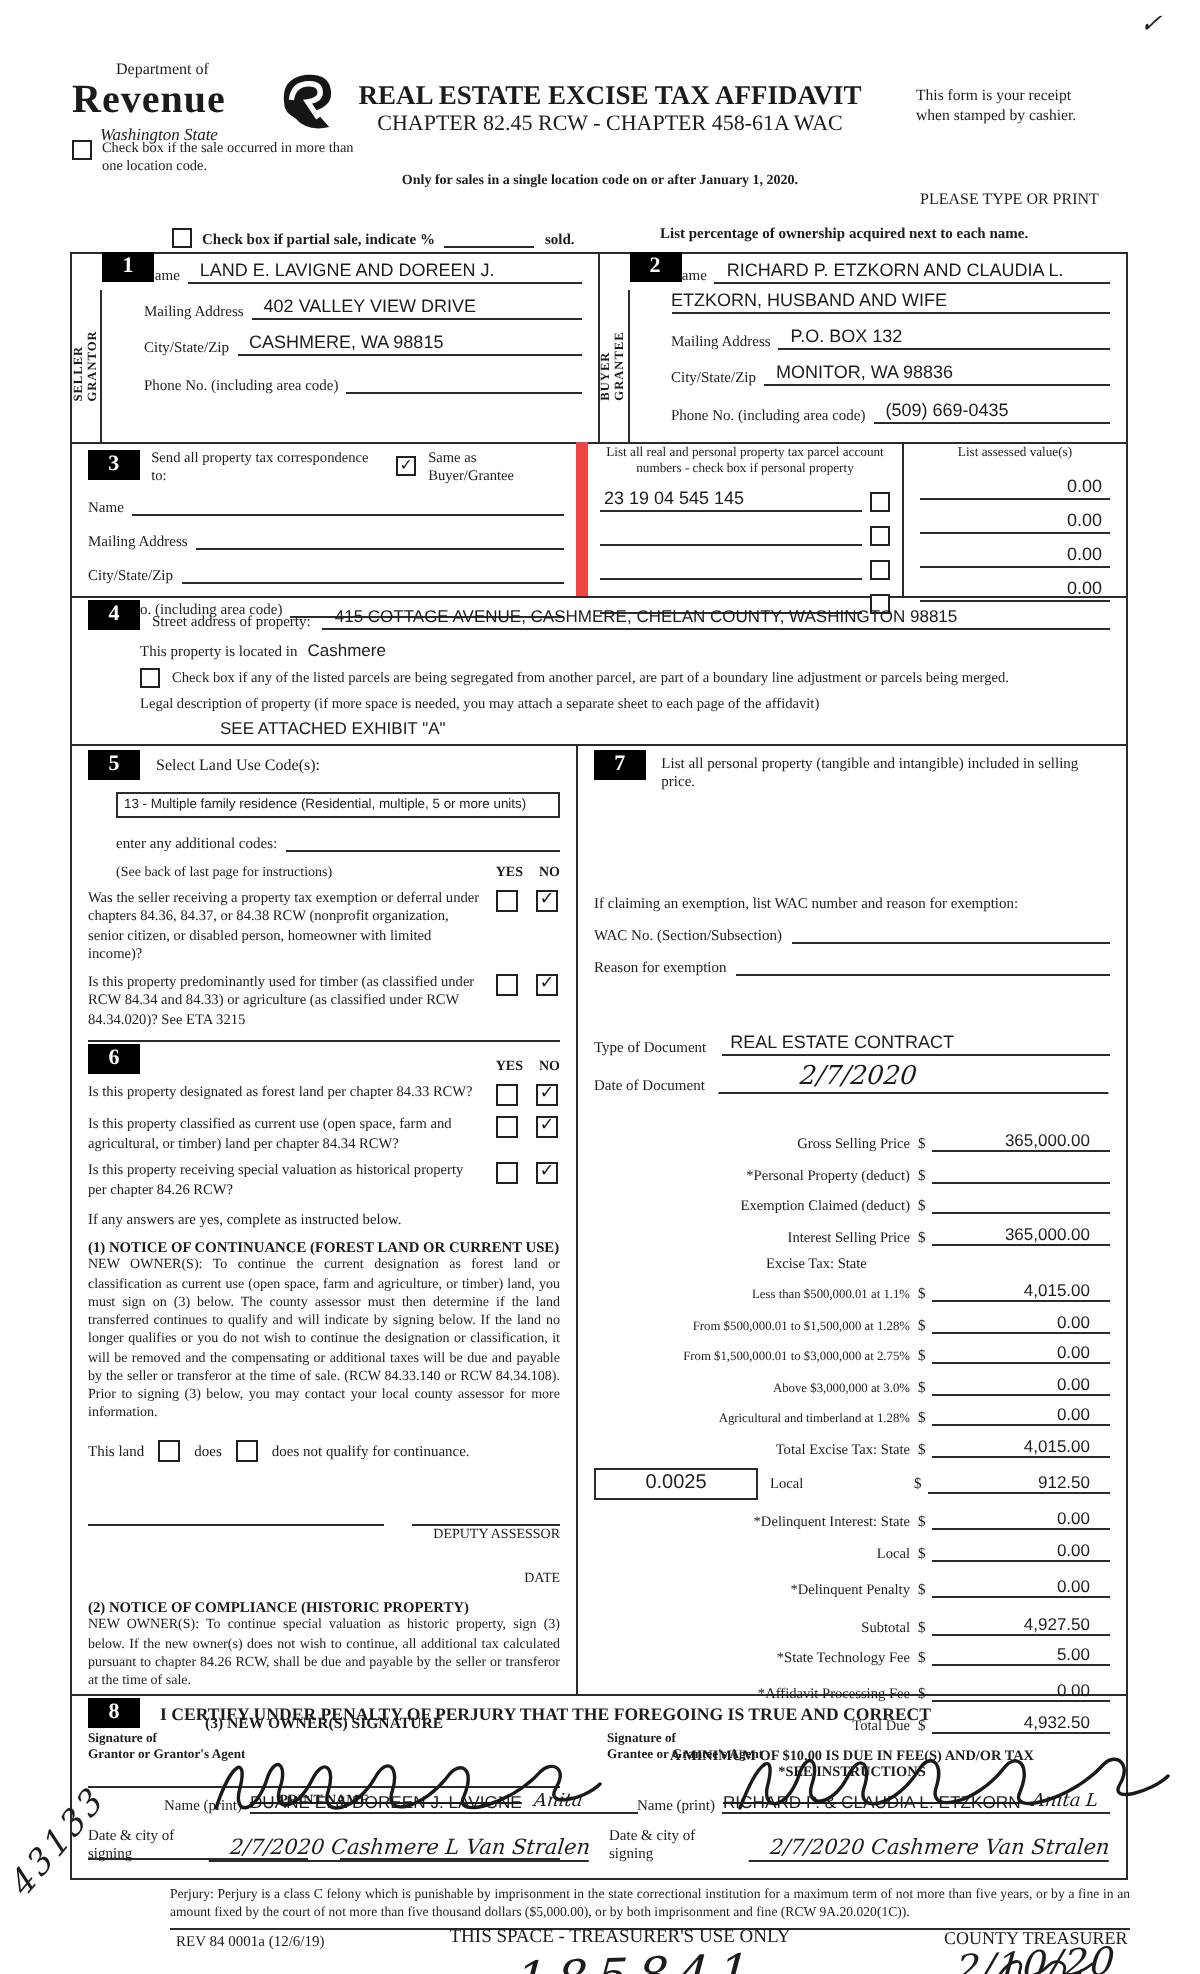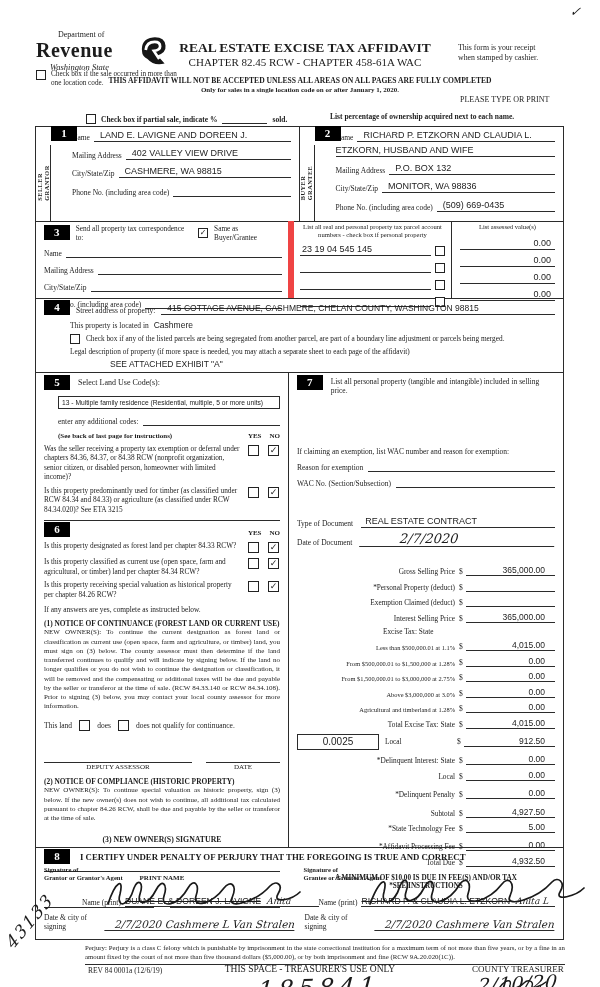--- a/index.html
+++ b/index.html
@@ -86,21 +86,20 @@
         <path d="M13 20 Q14 11 23 11 Q29 11 29 16 Q29 20 22 21 L28 30" stroke="#fff" stroke-width="3" fill="none"></path>
       </svg>
     </div>
     <div class="wast">Washington State</div>
   </div>
 
   <div class="abs ctr" style="left:150px;top:40px;width:310px;">
     <div class="t1">REAL ESTATE EXCISE TAX AFFIDAVIT</div>
     <div class="t2">CHAPTER 82.45 RCW - CHAPTER 458-61A WAC</div>
   </div>
-  <div class="abs ctr t3" style="left:60px;top:76px;width:480px;">THIS AFFIDAVIT WILL NOT BE ACCEPTED UNLESS ALL AREAS ON ALL PAGES ARE FULLY COMPLETED</div>
   <div class="abs ctr t4" style="left:100px;top:86px;width:400px;">Only for sales in a single location code on or after January 1, 2020.</div>
 
   <div class="abs" style="left:458px;top:43px;width:96px;font-size:7.8px;line-height:1.3;">This form is your receipt when stamped by cashier.</div>
   <div class="abs" style="left:460px;top:95px;width:110px;font-size:8px;">PLEASE TYPE OR PRINT</div>
 
   <div class="abs rt" style="left:36px;top:70px;width:150px;gap:5px;">
     <span class="cbx sm"></span>
     <span style="font-size:7.2px;line-height:1.3;">Check box if the sale occurred in more than one location code.</span>
   </div>
 
@@ -239,21 +238,21 @@
       <div class="r" style="gap:8px;align-items:center;">
         <span class="numbox">5</span>
         <span style="font-size:8px;">Select Land Use Code(s):</span>
       </div>
       <div class="typed" style="border:1px solid #2b2b2b;margin:6px 0 0 14px;font-size:6.7px;padding:2px 3px;">13 - Multiple family residence (Residential, multiple, 5 or more units)</div>
       <div class="r" style="margin:5px 0 0 14px;gap:4px;">
         <span style="font-size:7.5px;">enter any additional codes:</span>
         <span class="fill"></span>
       </div>
       <div class="r" style="margin:6px 0 0 14px;">
-        <span style="font-size:7px;flex:1;font-weight:bold;">(See back of last page for instructions)</span>
+        <span style="font-size:7px;flex:1;">(See back of last page for instructions)</span>
         <span class="b" style="font-size:7px;margin-right:2px;">YES</span>
         <span class="b" style="font-size:7px;margin-left:6px;">NO</span>
       </div>
       <div class="qrow">
         <span class="qtext">Was the seller receiving a property tax exemption or deferral under chapters 84.36, 84.37, or 84.38 RCW (nonprofit organization, senior citizen, or disabled person, homeowner with limited income)?</span>
         <span class="yn">
             <span class="cbx"></span>
             <span class="cbx">✓</span>
           </span>
       </div>
@@ -300,21 +299,21 @@
           <span style="font-size:7.5px;">This land</span>
           <span class="cbx"></span>
           <span style="font-size:7.5px;">does</span>
           <span class="cbx"></span>
           <span style="font-size:7.5px;">does not qualify for continuance.</span>
         </div>
         <div class="r" style="margin-top:20px;gap:14px;">
           <span class="fill" style="flex:2;"></span>
           <span class="fill" style="flex:1;"></span>
         </div>
-        <div class="r" style="gap:14px;">
+        <div class="r" style="gap:14px;flex-direction:column;">
           <span style="flex:2;text-align:center;font-size:7px;">DEPUTY ASSESSOR</span>
           <span style="flex:1;text-align:center;font-size:7px;">DATE</span>
         </div>
         <div class="ptitle" style="margin-top:6px;">(2) NOTICE OF COMPLIANCE (HISTORIC PROPERTY)</div>
         <div class="para">NEW OWNER(S): To continue special valuation as historic property, sign (3) below. If the new owner(s) does not wish to continue, all additional tax calculated pursuant to chapter 84.26 RCW, shall be due and payable by the seller or transferor at the time of sale.</div>
         <div class="b ctr" style="font-size:7.8px;margin-top:12px;">(3) NEW OWNER(S) SIGNATURE</div>
         <div class="fill" style="margin-top:16px;"></div>
         <div class="ctr b" style="font-size:7px;margin-top:2px;">PRINT NAME</div>
         <div class="r" style="margin-top:14px;gap:16px;">
           <span class="fill"></span>
@@ -324,25 +323,25 @@
     </div>
 
     <div style="flex:1;box-sizing:border-box;border-left:1px solid #2b2b2b;padding:3px 8px 0 8px;">
       <div class="rt" style="gap:8px;">
         <span class="numbox">7</span>
         <span style="font-size:7.5px;padding-top:2px;">List all personal property (tangible and intangible) included in selling price.</span>
       </div>
       <div style="height:52px;"></div>
       <div style="font-size:7.5px;">If claiming an exemption, list WAC number and reason for exemption:</div>
       <div class="r" style="margin-top:4px;gap:5px;">
+        <span style="font-size:7.5px;">WAC No. (Section/Subsection)</span>
+        <span class="fill"></span>
+      </div>
+      <div class="r" style="margin-top:4px;gap:5px;">
         <span style="font-size:7.5px;">Reason for exemption</span>
-        <span class="fill"></span>
-      </div>
-      <div class="r" style="margin-top:4px;gap:5px;">
-        <span style="font-size:7.5px;">WAC No. (Section/Subsection)</span>
         <span class="fill"></span>
       </div>
 
       <div class="r" style="margin-top:28px;gap:8px;">
         <span style="font-size:7.5px;white-space:nowrap;">Type of Document</span>
         <span class="fill typed" style="font-size:9px;padding-left:4px;">REAL ESTATE CONTRACT</span>
       </div>
       <div class="r" style="margin-top:3px;gap:8px;">
         <span style="font-size:7.5px;white-space:nowrap;">Date of Document</span>
         <span class="fill hand" style="font-size:13px;padding-left:40px;">2/7/2020</span>

